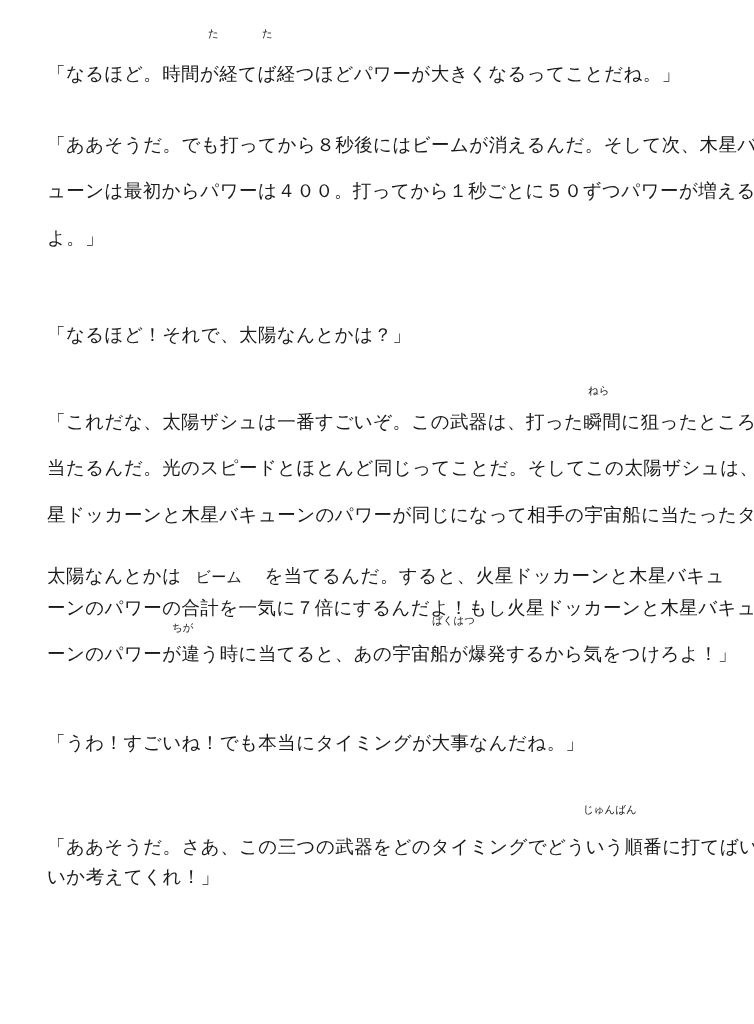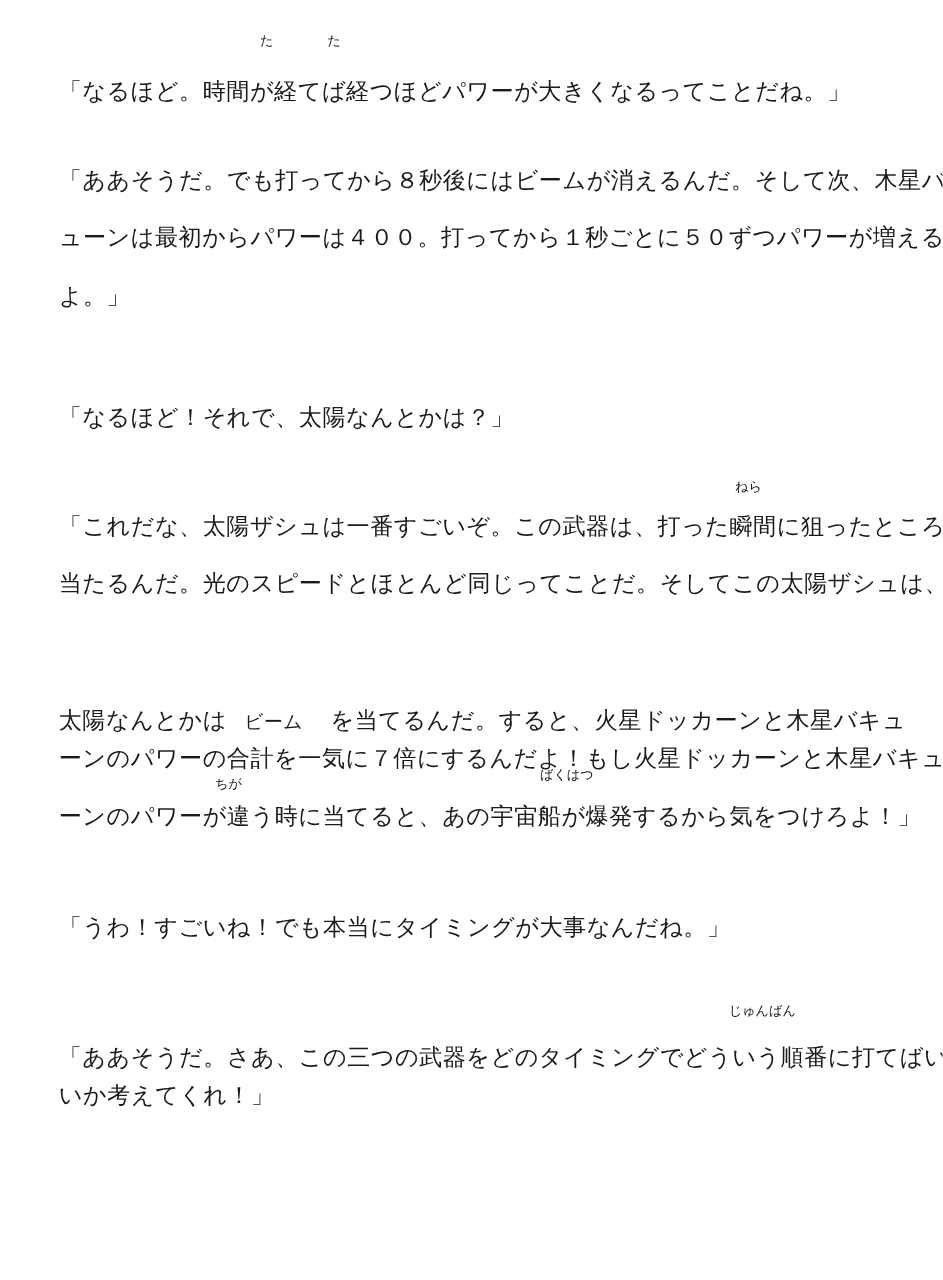--- a/index.html
+++ b/index.html
@@ -37,20 +37,21 @@
 
   <div class="line" style="top:133px;">「ああそうだ。でも打ってから８秒後にはビームが消えるんだ。そして次、木星バキ</div>
   <div class="line" style="top:179px;">ューンは最初からパワーは４００。打ってから１秒ごとに５０ずつパワーが増える</div>
   <div class="line short" style="top:226px;">よ。」</div>
 
   <div class="line short" style="top:323px;">「なるほど！それで、太陽なんとかは？」</div>
 
   <span class="ruby" style="left:544px; top:384px;margin-left:44px;">ねら</span>
   <div class="line" style="top:410px;">「これだな、太陽ザシュは一番すごいぞ。この武器は、打った瞬間に狙ったところに</div>
   <div class="line" style="top:456px;">当たるんだ。光のスピードとほとんど同じってことだ。そしてこの太陽ザシュは、火</div>
+  <div class="line" style="top:503px;">星ドッカーンと木星バキューンのパワーが同じになって相手の宇宙船に当たったタ</div>
   <div class="line short" style="top:549px;">
     <span>太陽なんとかは</span><span class="beam">ビーム</span><span>を当てるんだ。すると、火星ドッカーンと木星バキュ</span>
   </div>
   <div class="line" style="top:596px;">ーンのパワーの合計を一気に７倍にするんだよ！もし火星ドッカーンと木星バキュ</div>
   <span class="ruby" style="left:172px; top:622px;font-family:Liberation Serif, serif;">ちが</span>
   <span class="ruby" style="left:432px; top:614px;">ばくはつ</span>
   <div class="line short" style="top:642px;">ーンのパワーが違う時に当てると、あの宇宙船が爆発するから気をつけろよ！」</div>
 
   <div class="line short" style="top:731px;">「うわ！すごいね！でも本当にタイミングが大事なんだね。」</div>
 

